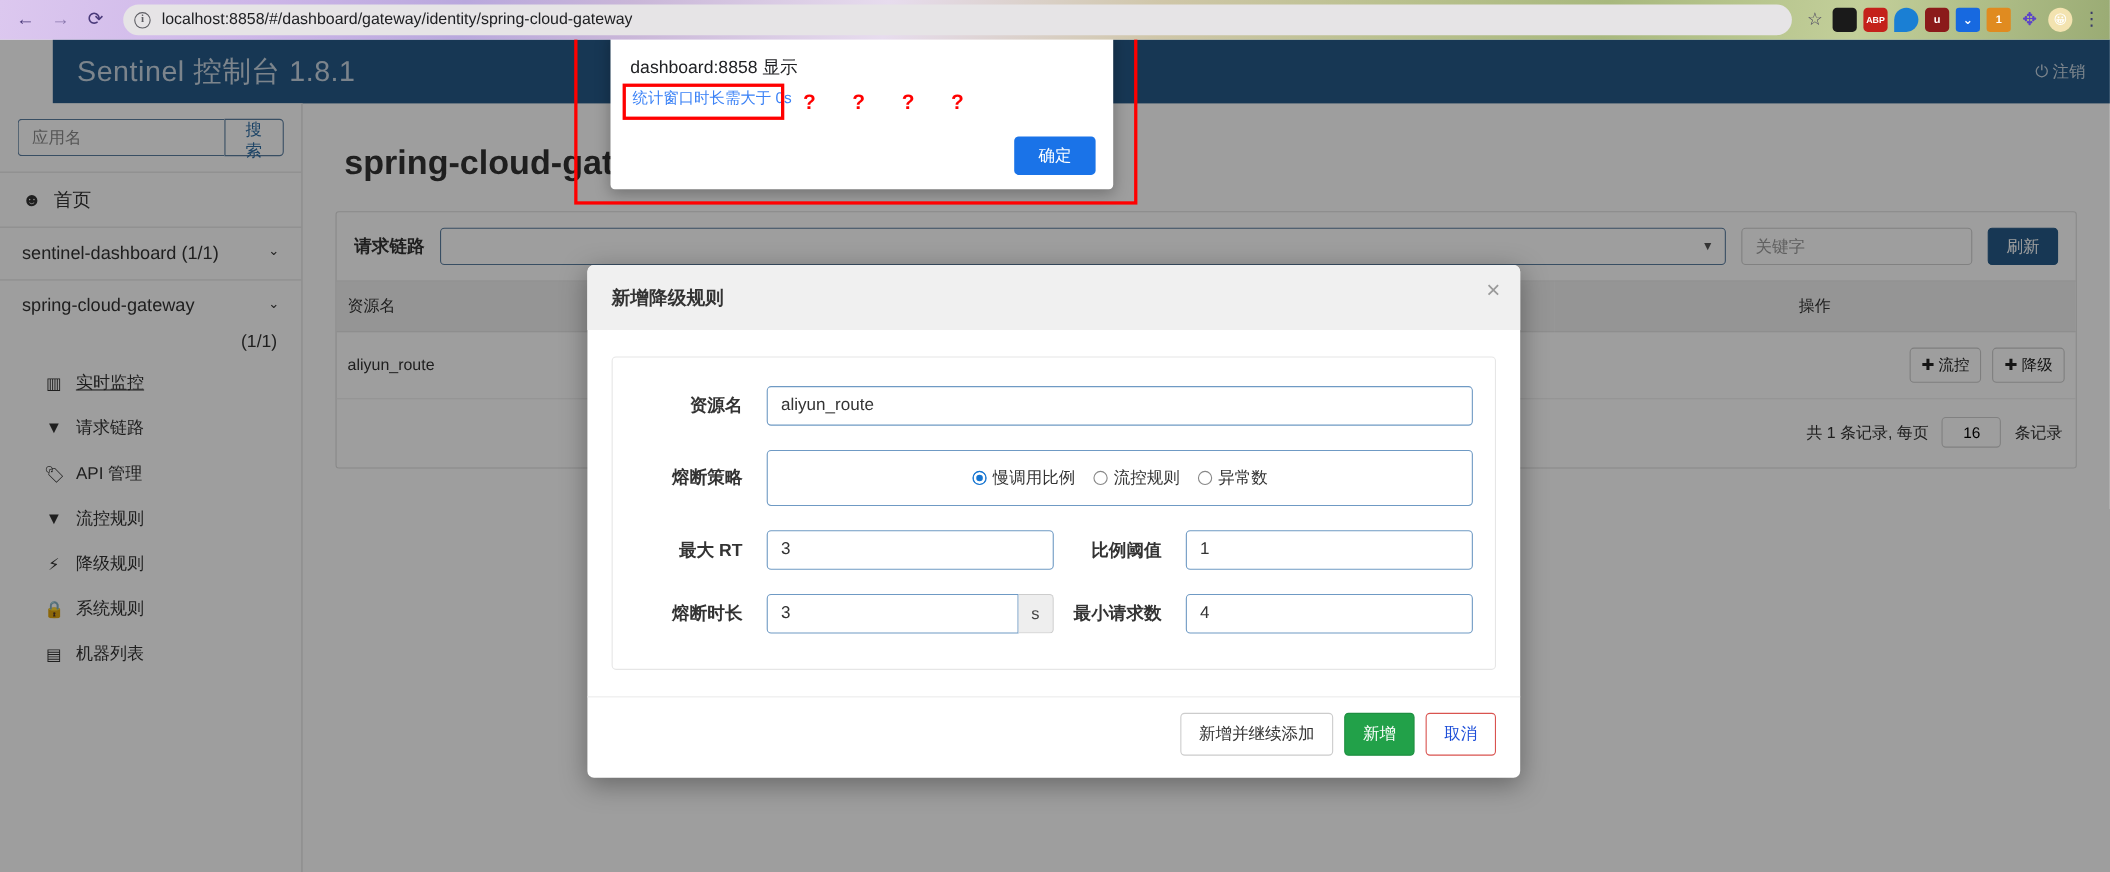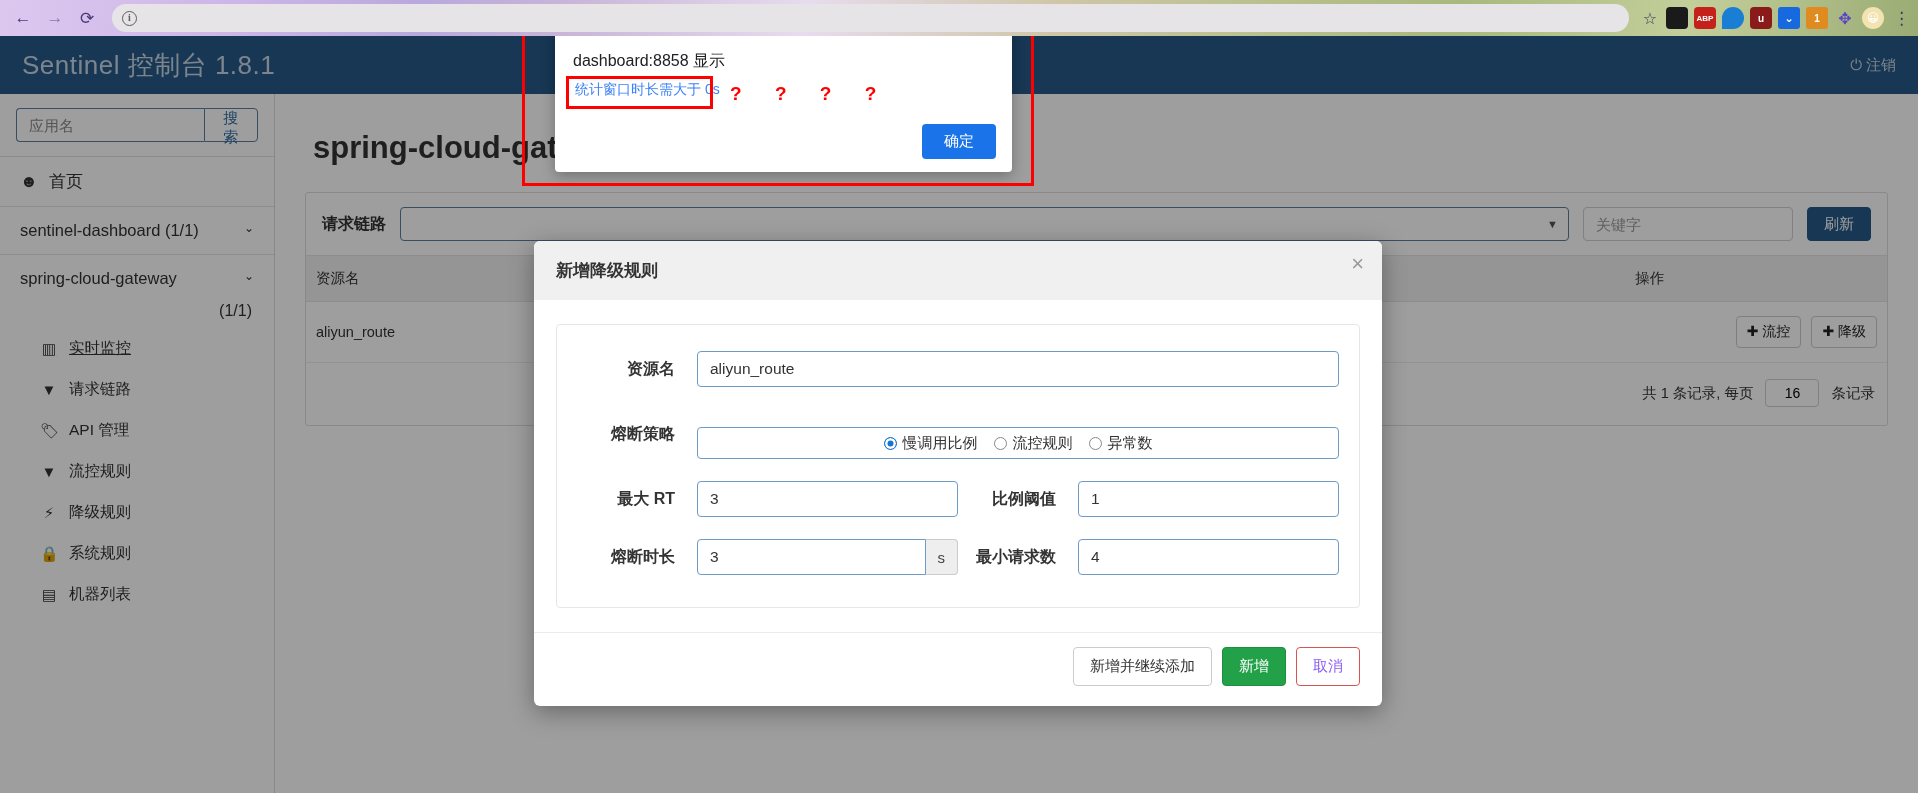--- a/index.html
+++ b/index.html
@@ -48,21 +48,21 @@
          display: flex; align-items: center; justify-content: center;
          font-size: 9px; font-weight: bold; color:#fff; position: relative; }
   #menu-dots { color:#3a3a6a; font-size: 17px; margin-left: 6px; letter-spacing: 0; flex:0 0 auto;}
 
   
   #page { position: absolute; top: 36px; left: 0; width: 1918px; height: 757px; background: #fff; }
 
   #topbar {
     height: 58px; background: #265a88;
     display: flex; align-items: center; justify-content: space-between;
-    padding: 0 22px; color: #c9d6e2;
+    padding: 0 22px; color: #c9d6e2; margin-left: 48px;
   }
   #app-title { font-size: 26px; font-weight: 300; letter-spacing: .5px; }
   #logout { font-size: 15px; display:flex; align-items:center; gap:4px; }
 
   #body-wrap { display: flex; height: 699px; }
 
   
   #sidebar { width: 275px; flex: 0 0 275px; border-right: 1px solid #dcdcdc; background: #fff; }
   #search-row { display: flex; padding: 14px 16px; gap: 0; }
   #app-search-input {
@@ -125,37 +125,37 @@
   #modal-title { font-size: 17px; font-weight: bold; color: #333; }
   #modal-close { position: absolute; right: 18px; top: 12px; font-size: 22px; color: #9a9a9a; cursor: pointer; line-height: 1; }
   #modal-body { padding: 24px 22px 10px 22px; }
   #form-card { border: 1px solid #e6e6e6; border-radius: 4px; padding: 26px 20px 10px 20px; }
   .frow { display: flex; align-items: center; margin-bottom: 22px; }
   .flabel { width: 120px; flex: 0 0 120px; text-align: right; padding-right: 22px;
             font-size: 16px; font-weight: bold; color: #333; }
   .finput { height: 36px; border: 1px solid #6f9ac4; border-radius: 4px; padding: 0 12px;
             font-size: 15.5px; color: #333; outline: none; background: #fff; font-family: inherit; }
   #res-input { flex: 1 1 auto; min-width: 0; }
-  #strategy-box { flex: 1 1 auto; height: 32px; border: 1px solid #6f9ac4; border-radius: 4px;
-                  display: flex; align-items: center; justify-content: center; gap: 16px; margin-top: 18px; }
+  #strategy-box { flex: 1 1 auto; height: 51px; border: 1px solid #6f9ac4; border-radius: 4px;
+                  display: flex; align-items: center; justify-content: center; gap: 16px; }
   .radio-opt { display: flex; align-items: center; gap: 6px; font-size: 15px; color: #333; }
   .radio { width: 13px; height: 13px; border-radius: 50%; border: 1.4px solid #888; background:#fff;
            display: inline-block; position: relative; }
   .radio.on { border-color: #1675d1; background: #1675d1; box-shadow: inset 0 0 0 2.5px #fff; }
   .half { display: flex; align-items: center; flex: 1 1 50%; }
   .half .finput { flex: 1 1 auto; min-width: 0; }
   .unit { height: 36px; border: 1px solid #ccc; border-left: none; border-radius: 0 4px 4px 0;
           background: #eee; color: #444; font-size: 15px; display: flex; align-items: center; padding: 0 12px; }
   .with-unit .finput { border-radius: 4px 0 0 4px; }
   #modal-foot { padding: 14px 22px 20px 22px; border-top: 1px solid #ececec;
                 display: flex; justify-content: flex-end; gap: 10px; margin-top: 14px;}
   .mbtn { border-radius: 4px; font-size: 15px; padding: 9px 16px; cursor: pointer; font-family: inherit; }
   .mbtn.default { background: #fff; border: 1px solid #ccc; color: #333; }
   .mbtn.primary { background: #22a149; border: 1px solid #1e8f41; color: #fff; }
-  .mbtn.danger { background: #fff; border: 1px solid #d9534f; color: #8b5cf6; font-family: Liberation Serif, serif; }
+  .mbtn.danger { background: #fff; border: 1px solid #d9534f; color: #1d4ed8; font-family: Liberation Serif, serif; }
 
   
   #alert-box {
     position: absolute; left: 555px; top: 29px; width: 457px; height: 143px;
     background: #fff; border-radius: 0 0 4px 4px; box-shadow: 0 4px 14px rgba(0,0,0,.28);
   }
   #alert-origin { font-size: 16px; color: #202124; padding: 22px 0 0 18px; }
   #alert-msg { font-size: 14px; color: #3b82f6; padding: 9px 12px 0 20px; }
   #alert-ok { position: absolute; right: 16px; bottom: 13px; background: #1a73e8; color: #fff;
               border: none; border-radius: 4px; font-size: 15px; padding: 8px 22px; cursor: pointer; font-family: inherit; }
@@ -363,20 +363,21 @@
 <div class="anno" id="anno-outer"></div>
 <div class="anno" id="anno-msg"></div>
 <div id="qmarks">? ? ? ?</div>
 
 <div id="browser-bar">
   <div class="nav-btn">←</div>
   <div class="nav-btn" style="opacity:.55">→</div>
   <div class="nav-btn">⟳</div>
   <div id="omnibox">
     <span class="info-ic">i</span>
+    <span id="url-text">localhost:8858/#/dashboard/gateway/identity/spring-cloud-gateway</span>
   </div>
   <div id="star-icon">☆</div>
 
   <div class="ext" style="background:#1a1a1a;border-radius:4px;"></div>
   <div class="ext" style="background:#c4211b;border-radius:4px;font-size:8px;">ABP</div>
   <div class="ext" style="background:#1a7fd4;border-radius:50% 50% 50% 0;"></div>
   <div class="ext" style="background:#8b1a1a;border-radius:4px;font-size:10px;">u</div>
   <div class="ext" style="background:#1769e0;border-radius:3px;font-size:11px;">⌄</div>
   <div class="ext" style="background:#e08b20;border-radius:3px;font-size:10px;">1</div>
   <div class="ext" style="color:#5b43c9;font-size:16px;">✥</div>

